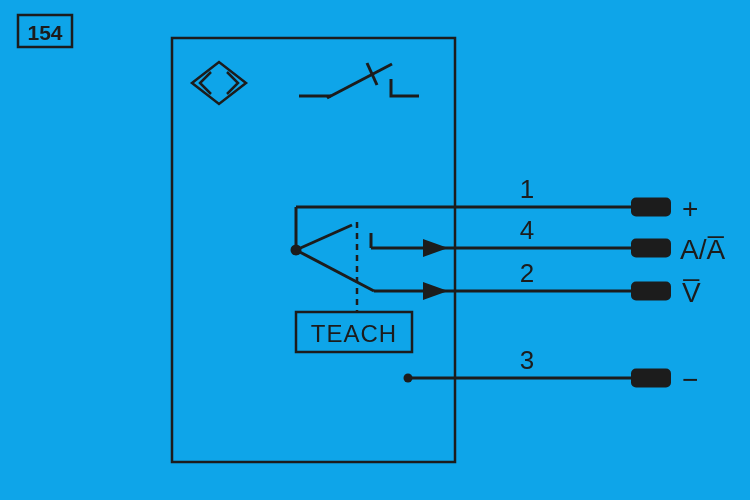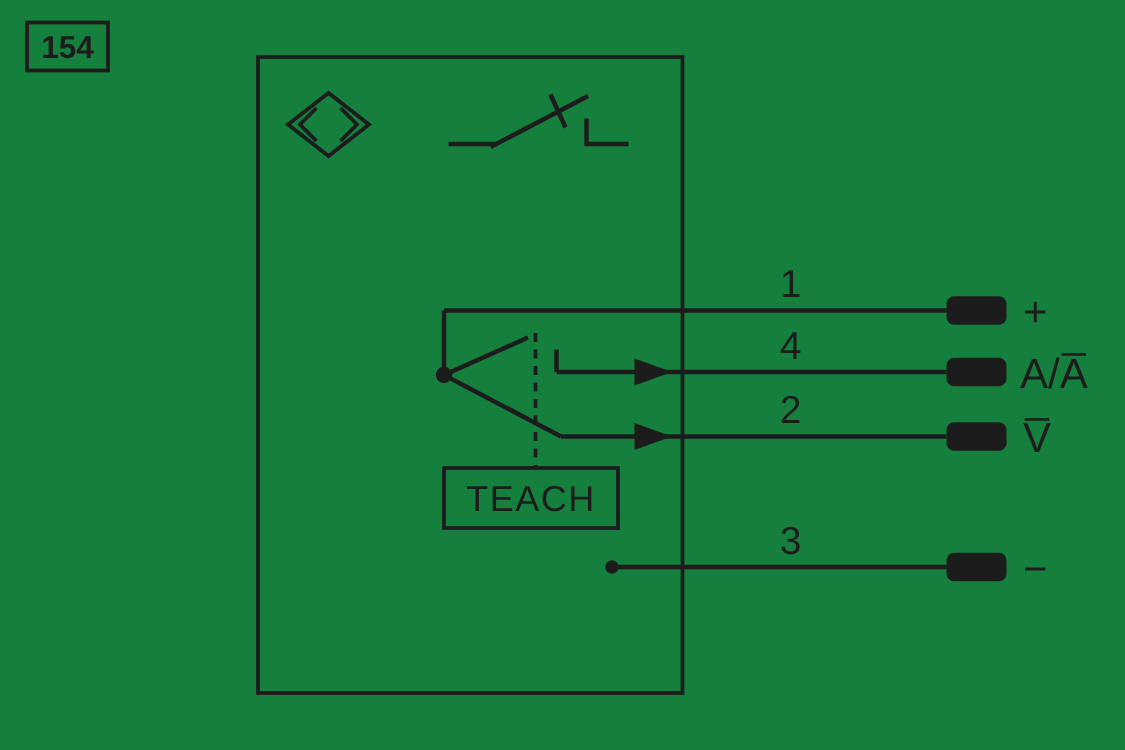--- a/index.html
+++ b/index.html
@@ -8,21 +8,21 @@
     background: #ffffff;
     width: 750px;
     height: 500px;
     overflow: hidden;
     font-family: "Liberation Sans", sans-serif;
   }
   .stage {
     position: relative;
     width: 750px;
     height: 500px;
-    background: #15803d;
+    background: #0ea5e9;
   }
   svg { display: block; }
   .ln {
     stroke: #1C1C1C;
     fill: none;
   }
   .w3  { stroke-width: 3; }
   .w25 { stroke-width: 2.5; }
   .dash {
     stroke: #1C1C1C;

